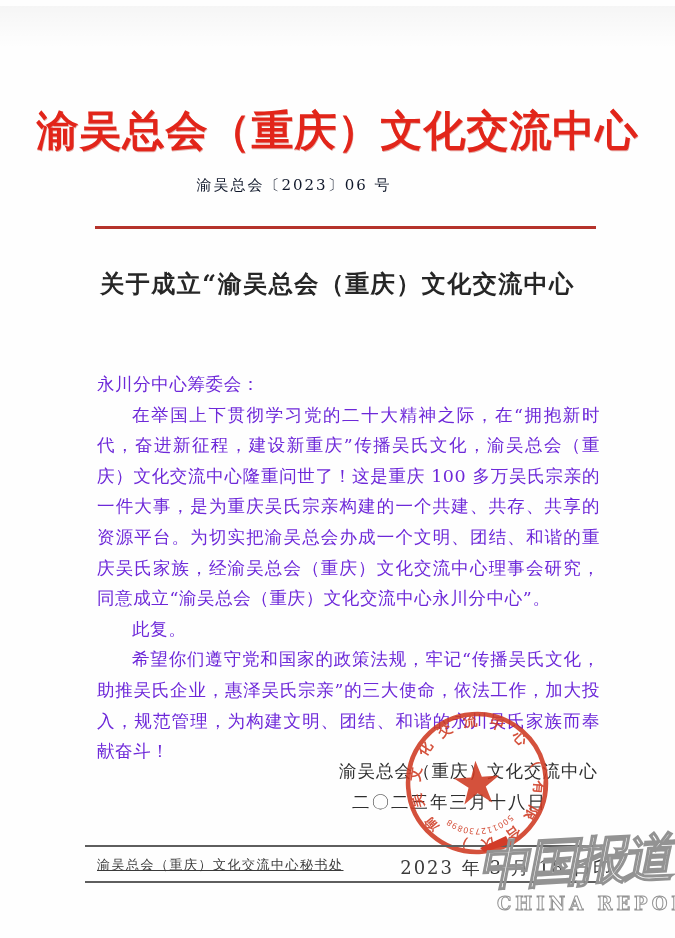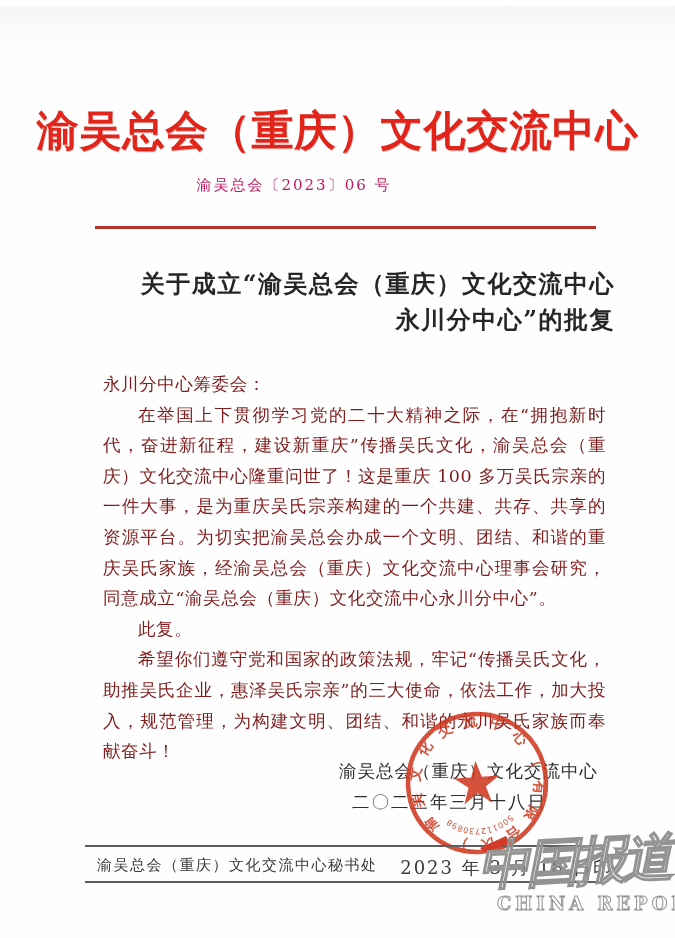--- a/index.html
+++ b/index.html
@@ -23,39 +23,39 @@
     font-size: 42px; font-weight: 900;
     color: #e2251a;
     letter-spacing: 1px;
     text-shadow: 0.5px 0.5px 0 rgba(180,20,10,0.35);
     white-space: nowrap;
   }
 
   .doc-number {
     position: absolute; top: 176px; left: 0; width: 588px;
     text-align: center;
-    font-size: 15px; color: #be185d;
+    font-size: 15px; color: #0f172a;
     letter-spacing: 2px;
   }
 
   .red-rule {
     position: absolute; top: 226px; left: 95px; width: 501px; height: 3px;
     background: #b5332b; border: none;
   }
 
   .doc-title {
     position: absolute; top: 266px; left: 60px; width: 555px;
-    text-align: right;
+    text-align: center;
     font-size: 24px; font-weight: 800; color: #262626;
     line-height: 36px; letter-spacing: 1.5px;
   }
 
   .body-text {
-    position: absolute; top: 369px; left: 103px; width: 503px;
-    font-size: 17.5px; color: #7f1d1d;
+    position: absolute; top: 369px; left: 97px; width: 503px;
+    font-size: 17.5px; color: #6d28d9;
     line-height: 30.6px;
     text-align: justify;
     letter-spacing: 0.6px;
   }
   .body-text p.indent { text-indent: 2em; }
 
   .sig-org {
     position: absolute; top: 759px; right: 77px;
     font-size: 17.5px; color: #2e2e2e; letter-spacing: 1px;
     white-space: nowrap;
@@ -72,22 +72,23 @@
     opacity: 0.88;
     transform: rotate(-4deg);
   }
 
   .footer-line { position: absolute; left: 85px; width: 513px; height: 2px; background: #5e5e5e; }
   .footer-line.top { top: 845px; }
   .footer-line.bottom { top: 881px; }
 
   .footer-issuer {
     position: absolute; top: 856px; left: 97px;
-    font-size: 15px; color: #3a3a3a; letter-spacing: 1.5px;
+    font-size: 13px; color: #3a3a3a; letter-spacing: 1.5px;
     white-space: nowrap;
+    text-decoration: underline;
   }
   .footer-date {
     position: absolute; top: 856px; right: 62px;
     font-size: 18px; color: #3a3a3a; letter-spacing: 2px;
     white-space: nowrap;
   }
 
   .wm-cn {
     position: absolute; top: 832px; left: 478px; width: 200px;
     font-size: 52px; font-weight: 700; font-style: italic;
@@ -114,21 +115,21 @@
 <div class="page">
 
   <div class="top-shade"></div>
 
   <h1 class="org-title">渝吴总会（重庆）文化交流中心</h1>
 
   <div class="doc-number">渝吴总会〔2023〕06 号</div>
 
   <hr class="red-rule">
 
-  <h2 class="doc-title"><span>关于成立“渝吴总会（重庆）文化交流中心</span><br><span>永川分中心”的批复</span></h2>
+  <h2 class="doc-title"><span>关于成立“渝吴总会（重庆）文化交流中心</span><br></h2>
 
   <div class="body-text">
     <p>永川分中心筹委会：</p>
     <p class="indent">在举国上下贯彻学习党的二十大精神之际，在“拥抱新时代，奋进新征程，建设新重庆”传播吴氏文化，渝吴总会（重庆）文化交流中心隆重问世了！这是重庆 100 多万吴氏宗亲的一件大事，是为重庆吴氏宗亲构建的一个共建、共存、共享的资源平台。为切实把渝吴总会办成一个文明、团结、和谐的重庆吴氏家族，经渝吴总会（重庆）文化交流中心理事会研究，同意成立“渝吴总会（重庆）文化交流中心永川分中心”。</p>
     <p class="indent">此复。</p>
     <p class="indent">希望你们遵守党和国家的政策法规，牢记“传播吴氏文化，助推吴氏企业，惠泽吴氏宗亲”的三大使命，依法工作，加大投入，规范管理，为构建文明、团结、和谐的永川吴氏家族而奉献奋斗！</p>
   </div>
 
   <div class="sig-org">渝吴总会（重庆）文化交流中心</div>
   <div class="sig-date">二〇二三年三月十八日</div>

